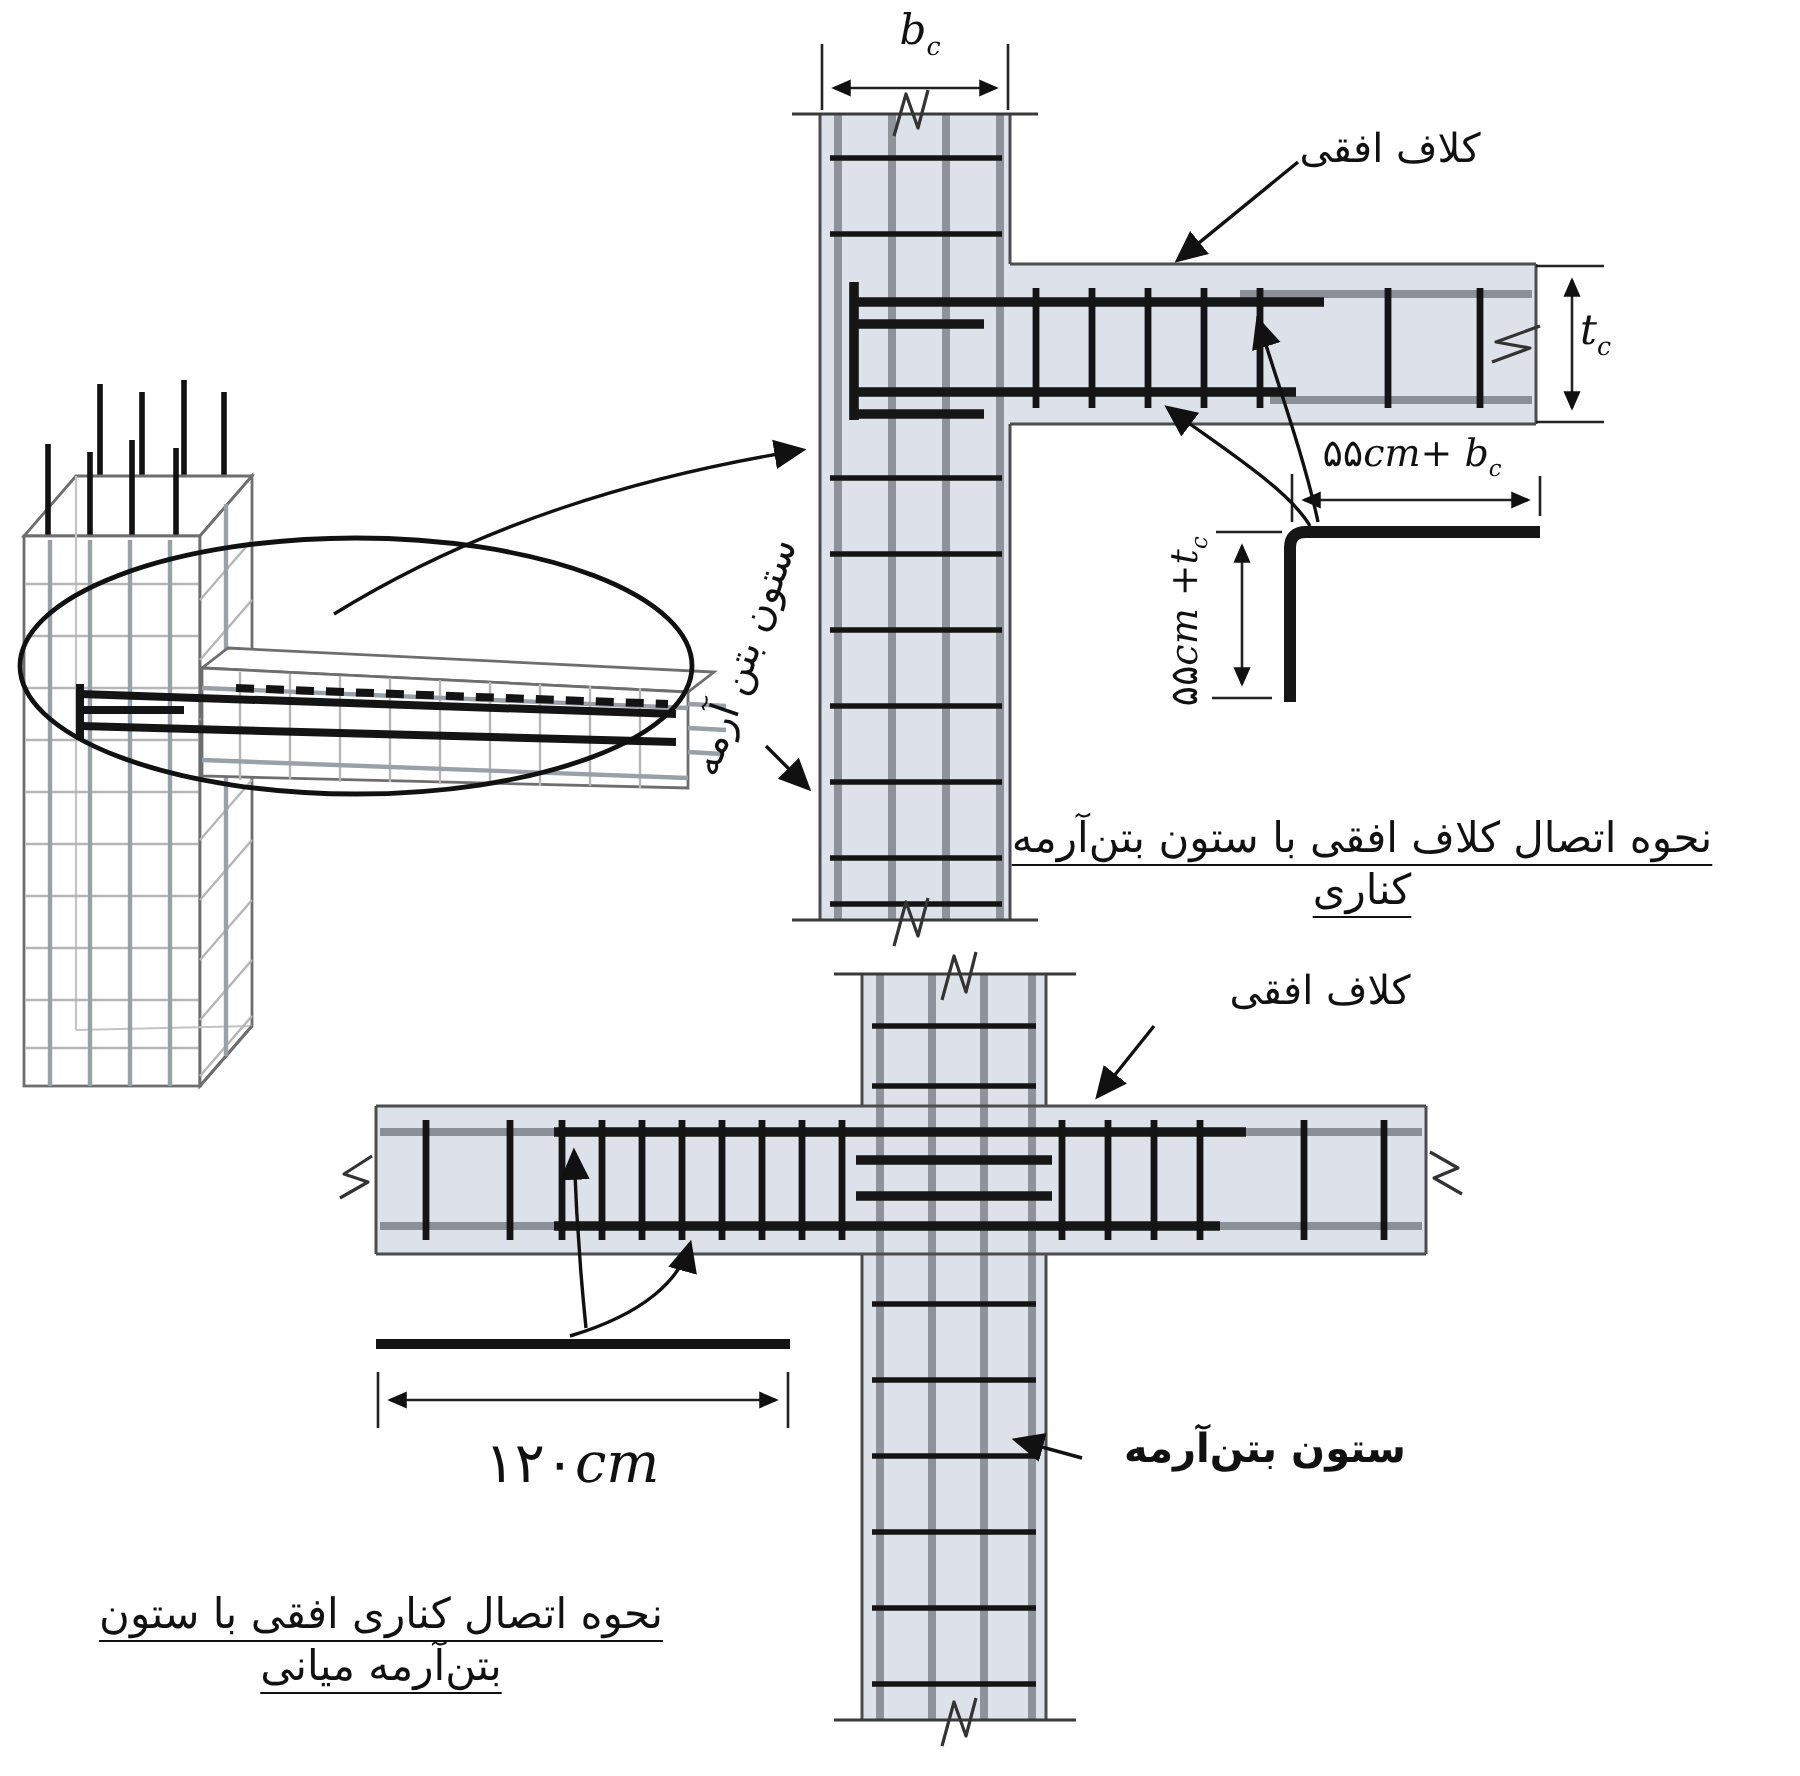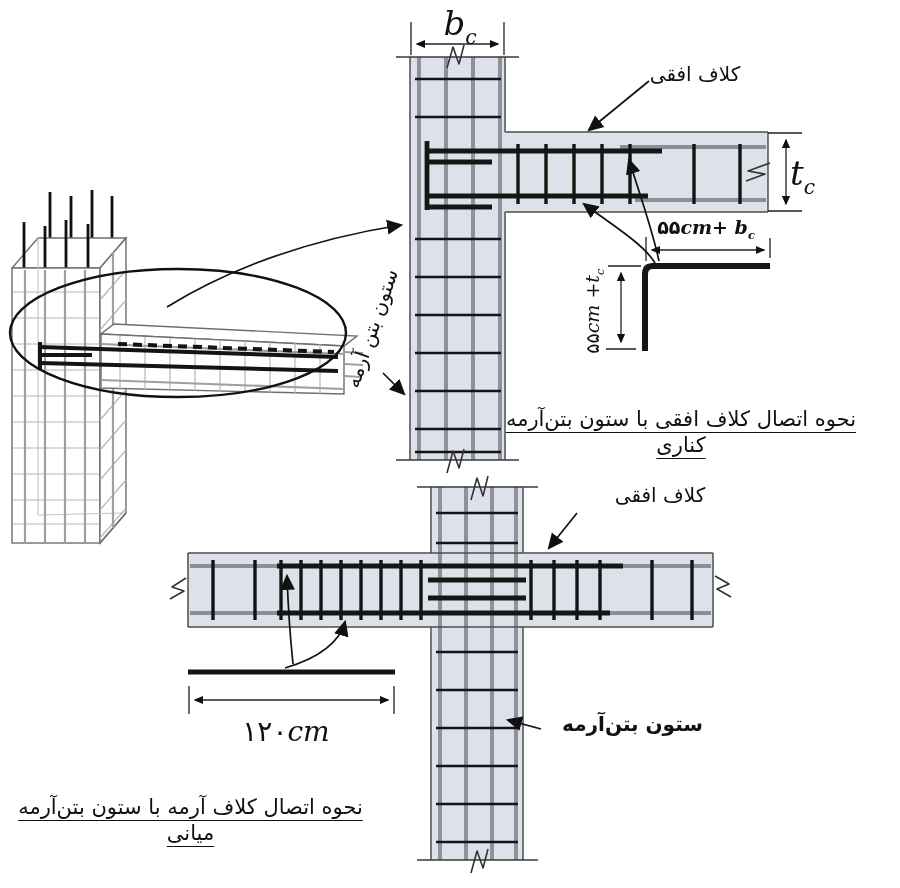--- a/index.html
+++ b/index.html
@@ -27,21 +27,21 @@
   .oval{stroke:#111;stroke-width:2.4;fill:none;}
   .bar3d{stroke:#141414;stroke-width:4;fill:none;}
   .lbl{position:absolute;line-height:1.25;}
   .fa{direction:rtl;font-size:20px;text-align:center;}
   .caption{direction:rtl;font-size:21px;text-align:center;}
   .caption span{text-decoration:underline;text-underline-offset:6px;text-decoration-thickness:1.4px;}
   .dimtxt{direction:ltr;text-align:center;font-size:19px;}
   .sym{font-family:"DejaVu Serif","DejaVu Sans",serif;font-style:italic;}
   .subs{font-family:"DejaVu Serif","DejaVu Sans",serif;font-style:italic;font-size:0.6em;vertical-align:-0.45em;}
   .num{font-family:"DejaVu Sans",sans-serif;}
-  .big{font-size:34px;}
+  .big{font-size:21px;}
   .rot71{transform:rotate(-71deg);}
   .rot90{transform:rotate(-90deg);}
 </style>
 </head>
 <body>
 
 <div id="canvas">
 
 <svg width="900" height="888" viewBox="0 0 900 888">
   <defs>
@@ -190,27 +190,27 @@
 </svg>
 
 <div class="lbl fa" style="left:640px;top:62px;width:110px;">کلاف افقی</div>
 
 <div class="lbl fa rot71" style="left:287px;top:316px;width:170px;">ستون بتن آرمه</div>
 
 <div class="lbl dimtxt big" style="left:425px;top:2px;width:70px;" dir="ltr"><span class="sym">b</span><span class="subs">c</span></div>
 
 <div class="lbl dimtxt big" style="left:790px;top:152px;width:50px;text-align:left;" dir="ltr"><span class="sym">t</span><span class="subs">c</span></div>
 
-<div class="lbl dimtxt" style="left:636px;top:216px;width:140px;font-weight:bold;" dir="ltr"><span class="num">۵۵</span><span class="sym">cm+ </span><span class="sym">b</span><span class="subs">c</span></div>
+<div class="lbl dimtxt" style="left:636px;top:216px;width:140px;" dir="ltr"><span class="num">۵۵</span><span class="sym">cm+ </span><span class="sym">b</span><span class="subs">c</span></div>
 
 <div class="lbl dimtxt rot90" style="left:529px;top:298px;width:130px;" dir="ltr"><span class="num">۵۵</span><span class="sym">cm +</span><span class="sym">t</span><span class="subs">c</span></div>
 
 <div class="lbl caption" style="left:496px;top:406px;width:370px;"><span>نحوه اتصال کلاف افقی با ستون بتن‌آرمه کناری</span></div>
 
 <div class="lbl fa" style="left:580px;top:483px;width:160px;">کلاف افقی</div>
 
 <div class="lbl fa" style="left:545px;top:712px;width:175px;font-weight:bold;">ستون بتن‌آرمه</div>
 
 <div class="lbl dimtxt" style="left:230px;top:714px;width:112px;font-size:28px;" dir="ltr"><span class="num">۱۲۰</span><span class="sym">cm</span></div>
 
-<div class="lbl caption" style="left:18px;top:794px;width:345px;"><span>نحوه اتصال کلاف آرمه با ستون بتن‌آرمه میانی</span></div>
+<div class="lbl caption" style="left:18px;top:794px;width:345px;"><span>نحوه اتصال کناری افقی با ستون بتن‌آرمه میانی</span></div>
 
 </div>
 
 </body></html>

